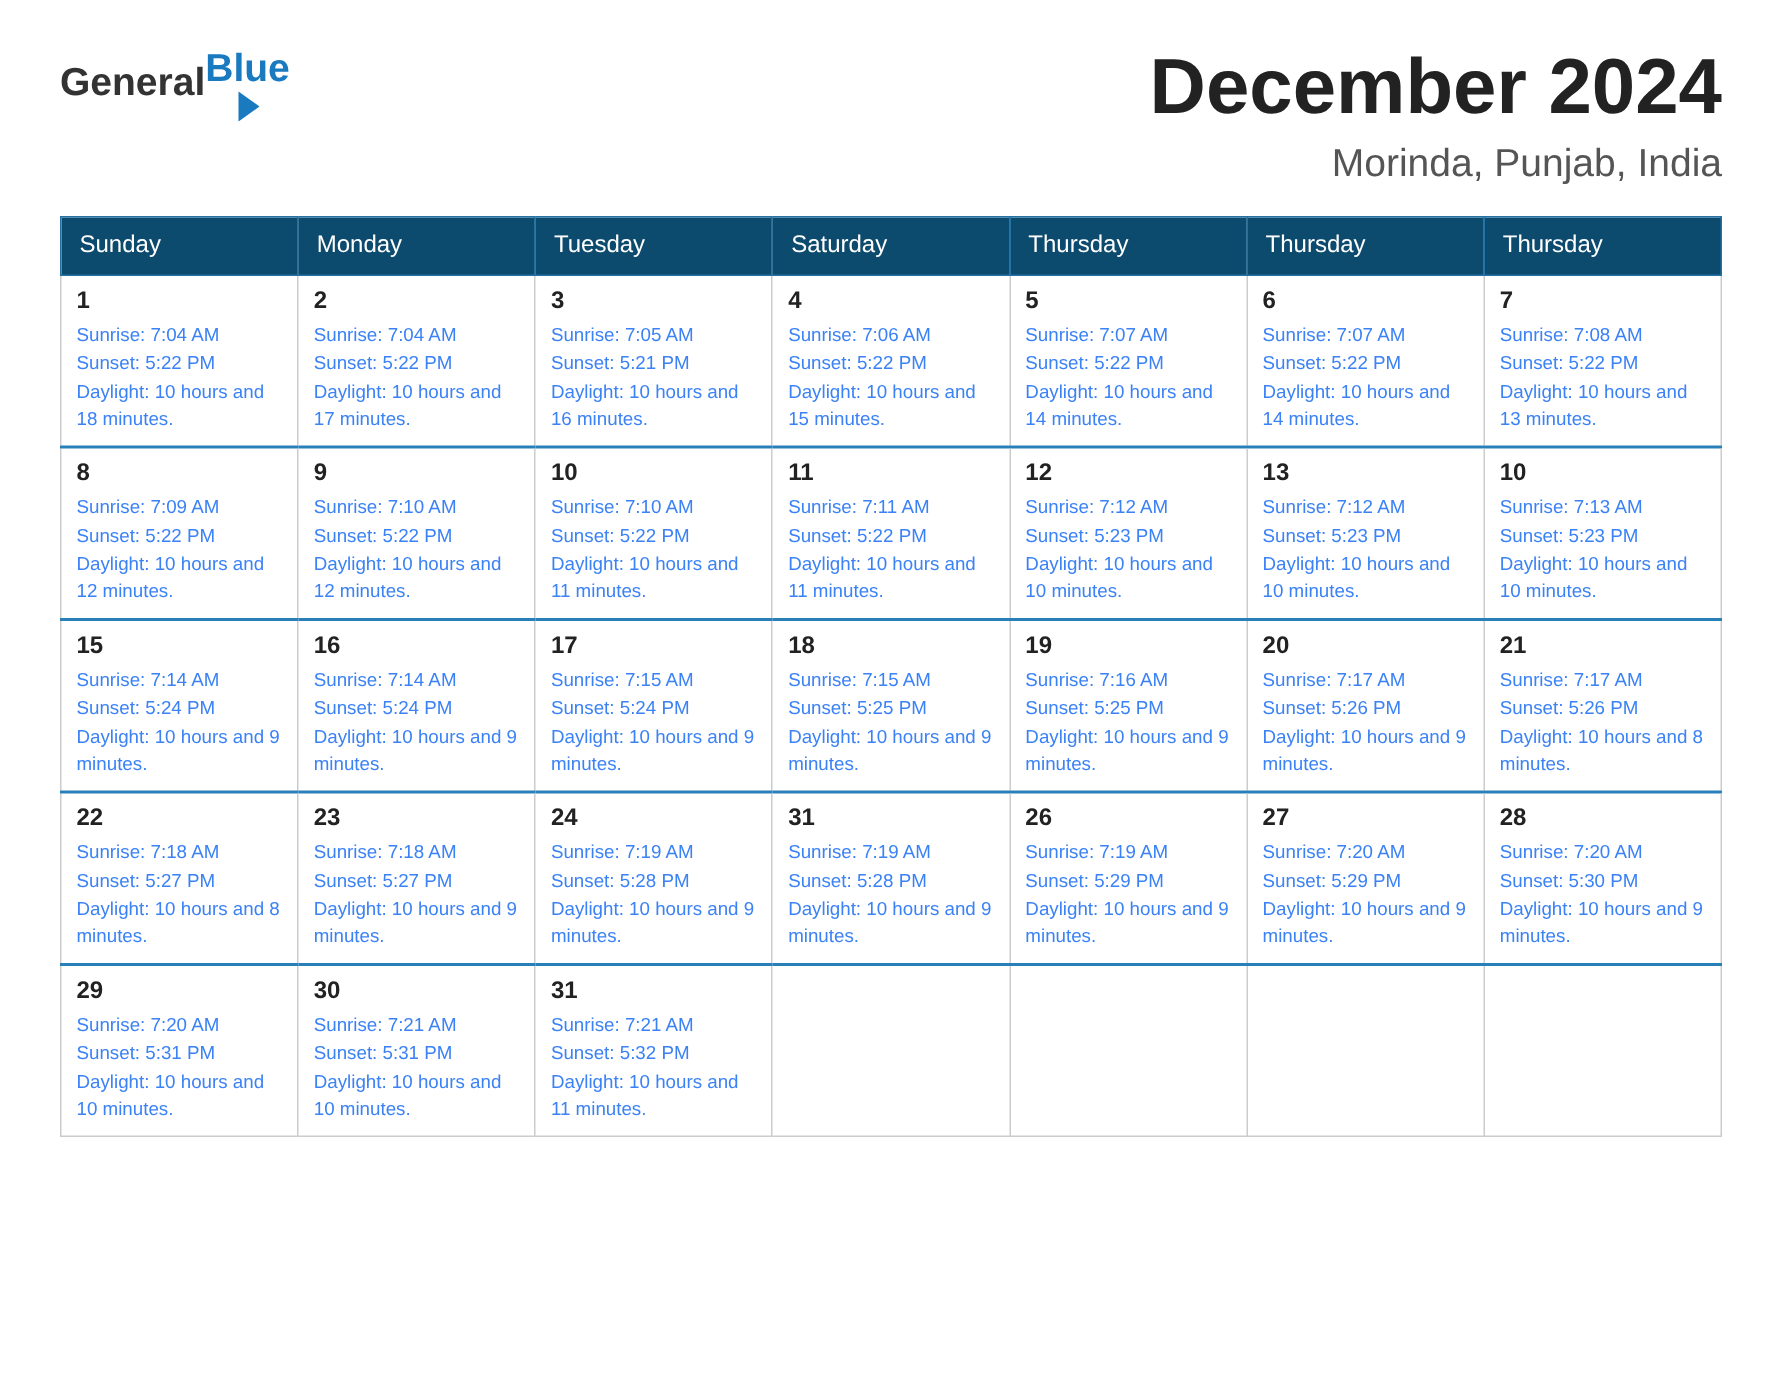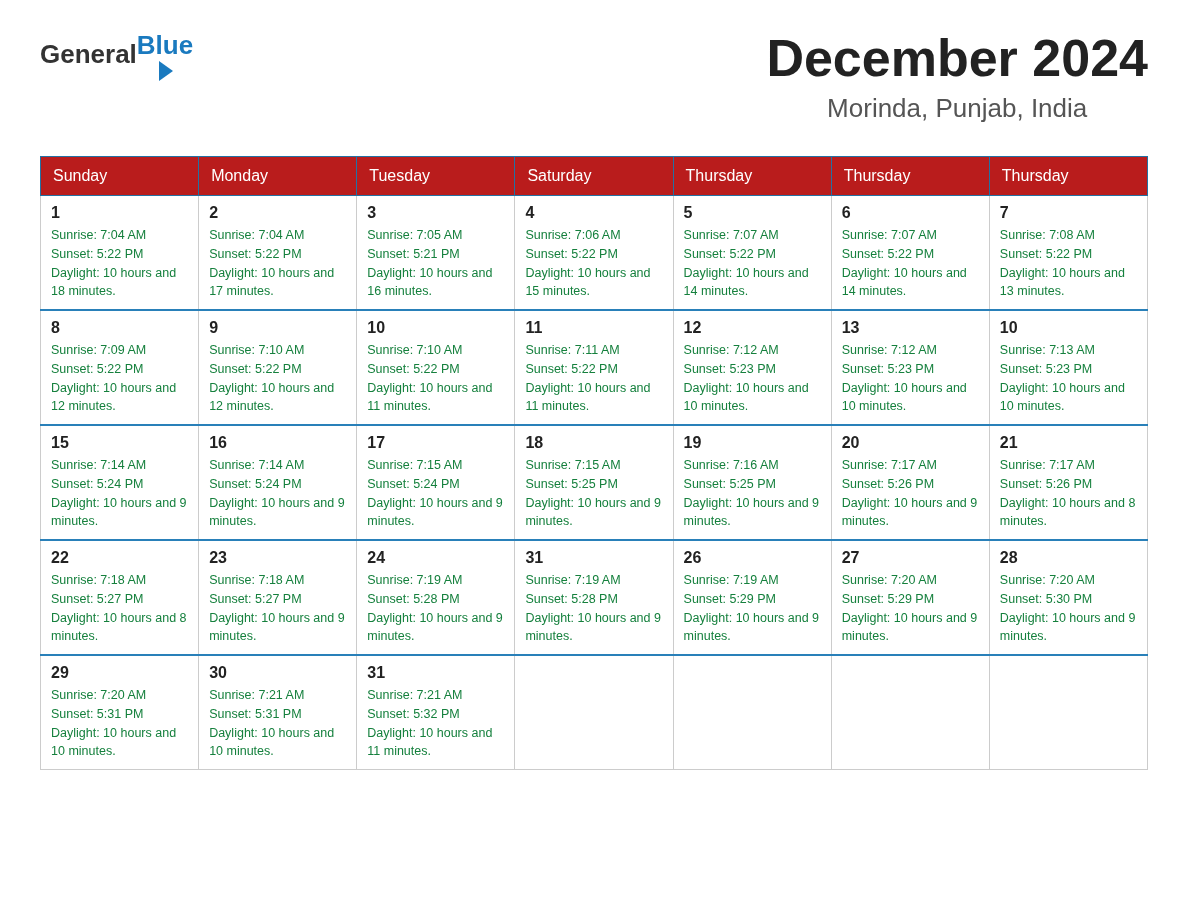--- a/index.html
+++ b/index.html
@@ -7,21 +7,21 @@
       font-family: Arial, sans-serif;
       background: #fff;
       padding: 30px 40px;
       width: 1188px;
       min-height: 918px;
     }
     .header {
       display: flex;
       justify-content: space-between;
       align-items: flex-start;
-      margin-bottom: 32px;
+      margin-bottom: 20px;
     }
     .logo {
       display: flex;
       flex-direction: column;
       align-items: flex-start;
     }
     .logo-text {
       display: flex;
       align-items: center;
     }
@@ -43,39 +43,39 @@
     .logo-arrow {
       width: 0;
       height: 0;
       border-left: 14px solid #1a7abf;
       border-top: 10px solid transparent;
       border-bottom: 10px solid transparent;
       margin-left: 2px;
       margin-bottom: -2px;
     }
     .title-section {
-      text-align: center;
+      text-align: right;
     }
     .month-title {
       font-size: 52px;
       font-weight: bold;
       color: #222;
       line-height: 1.1;
     }
     .location-title {
       font-size: 26px;
       color: #555;
       margin-top: 6px;
     }
     .calendar {
       width: 100%;
       border-collapse: collapse;
     }
     .calendar th {
-      background-color: #b91c1c;
+      background-color: #0c4a6e;
       color: #fff;
       padding: 10px 12px;
       font-size: 16px;
       font-weight: normal;
       text-align: left;
       border: 1px solid #2471a3;
     }
     .calendar td {
       border: 1px solid #ccc;
       vertical-align: top;
@@ -87,21 +87,21 @@
     }
     .day-number {
       font-size: 16px;
       font-weight: bold;
       color: #222;
       display: block;
       margin-bottom: 4px;
     }
     .day-info {
       font-size: 12.5px;
-      color: #15803d;
+      color: #3b82f6;
       line-height: 1.5;
     }
     .empty-cell {
       background: #fff;
     }
     .row-separator td {
       border-top: 2px solid #2980b9;
     }
   </style>
 </head>

